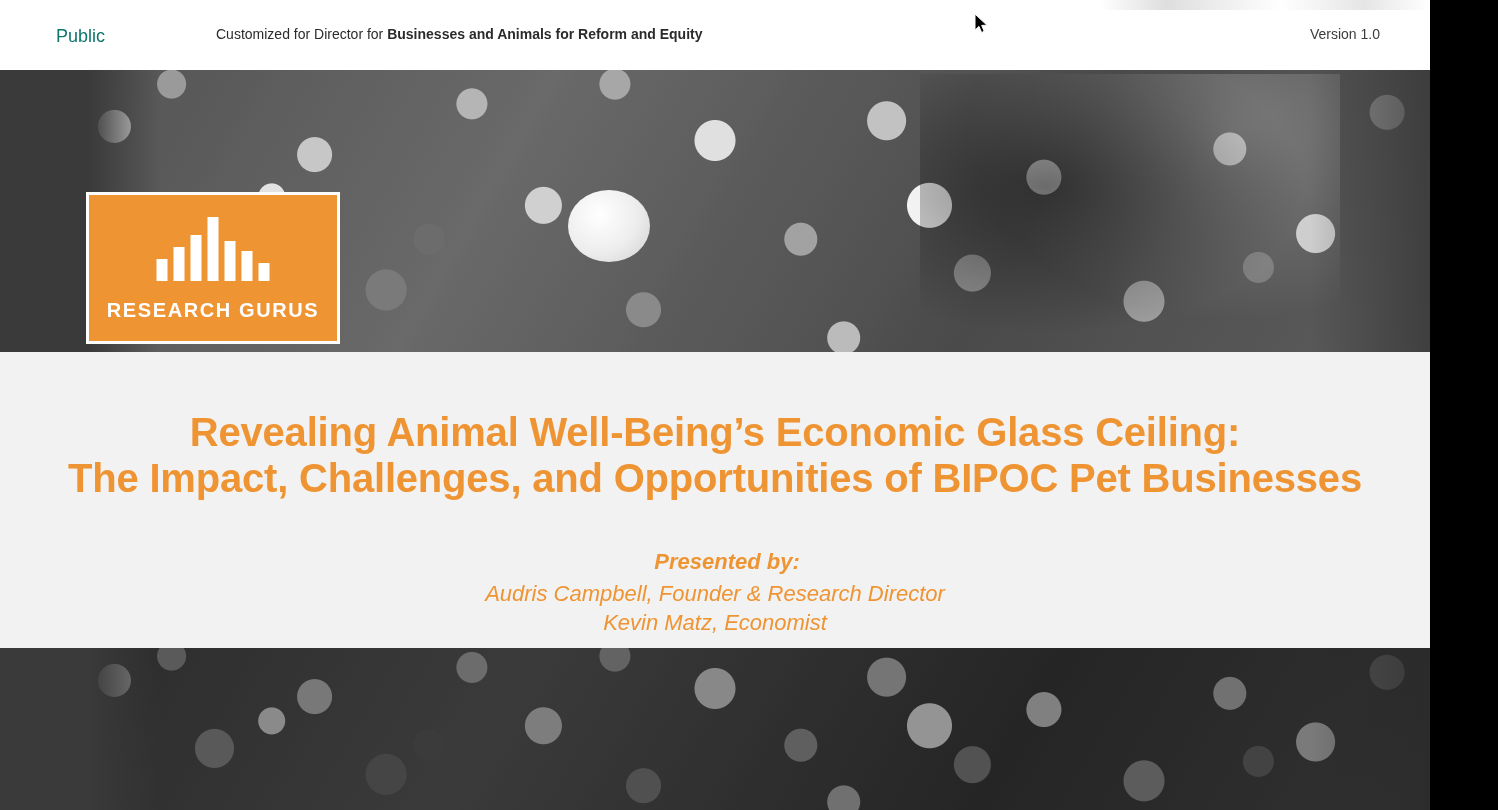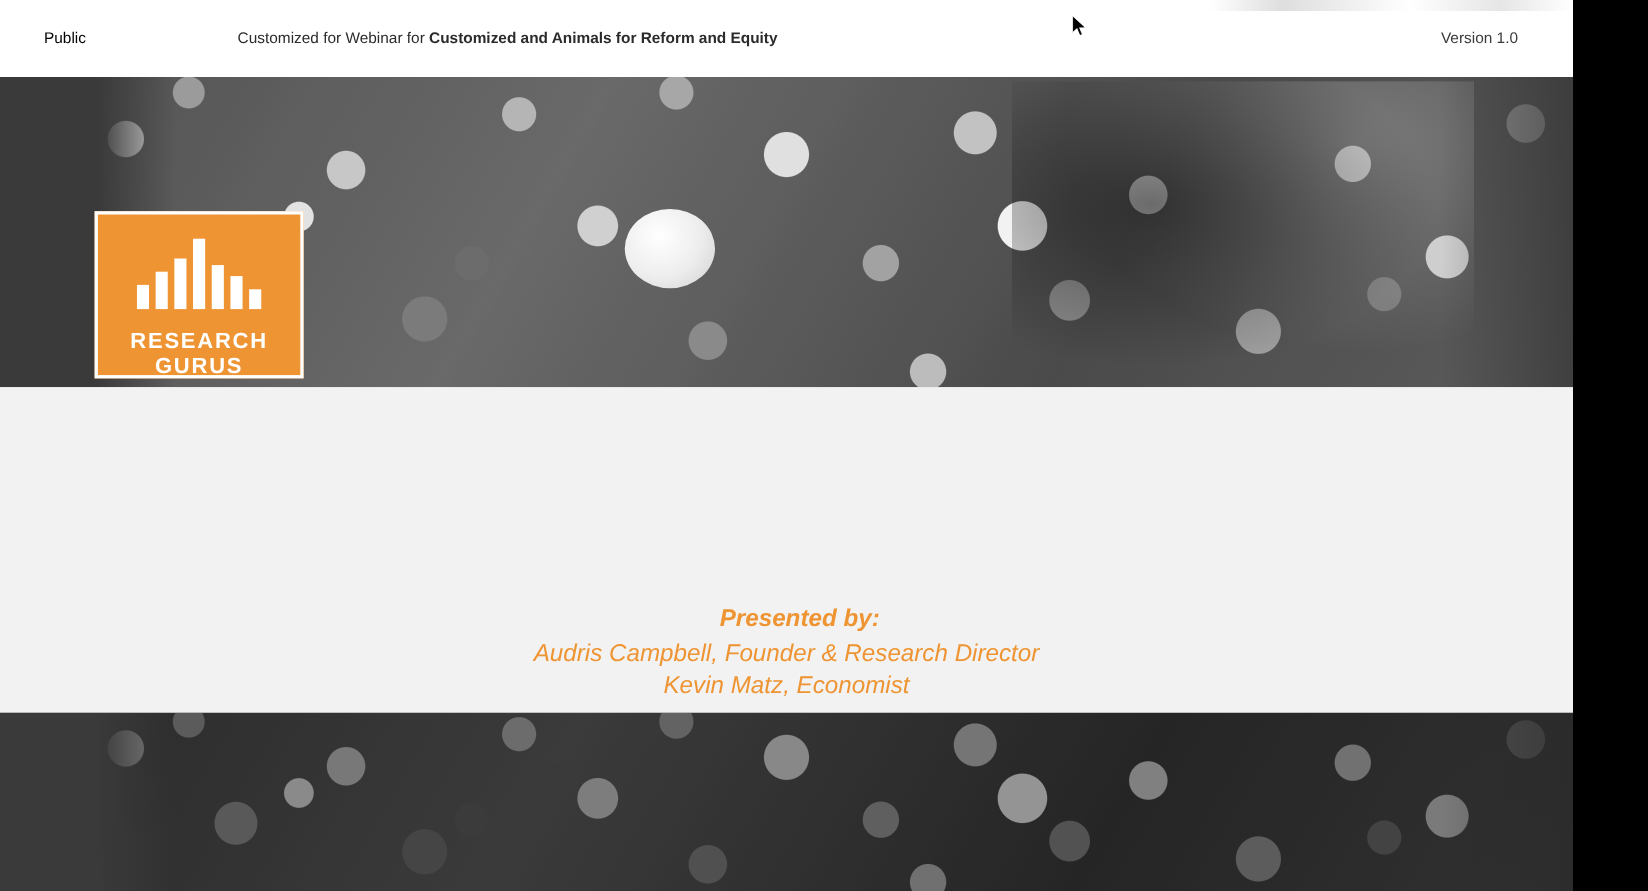--- a/index.html
+++ b/index.html
@@ -36,24 +36,24 @@
   .header {
     position: absolute;
     left: 0;
     top: 0;
     width: 1430px;
     height: 70px;
     background: #ffffff;
   }
   .header-public {
     position: absolute;
-    left: 40px;
+    left: 56px;
     top: 26px;
-    font-size: 14px;
-    color: #000000;
+    font-size: 18px;
+    color: #0f766e;
   }
   .header-customized {
     position: absolute;
     left: 216px;
     top: 26px;
     font-size: 14px;
     color: #2b2b2b;
     white-space: nowrap;
   }
   .header-customized b {
@@ -154,21 +154,21 @@
     background:
       radial-gradient(ellipse at 30% 40%, rgba(20,20,20,0.55) 0%, rgba(20,20,20,0) 62%),
       radial-gradient(ellipse at 75% 20%, rgba(230,230,230,0.28) 0%, rgba(230,230,230,0) 60%);
   }
 
   
   .logo-box {
     position: absolute;
     left: 86px;
     top: 122px;
-    width: 190px;
+    width: 254px;
     height: 152px;
     background: #ef9433;
     border: 3px solid #ffffff;
     box-sizing: border-box;
   }
   .logo-bars {
     position: absolute;
     left: 50%;
     top: 22px;
     transform: translateX(-50%);
@@ -271,22 +271,22 @@
 </head>
 <body>
 
 <div id="stage">
 
   <div class="slide">
 
     <div class="header">
       <div class="header-public">Public</div>
       <div class="header-customized">
-        <span>Customized for Webinar for</span>
-        <b>Customized and Animals for Reform and  Equity</b>
+        <span>Customized for Director for</span>
+        <b>Businesses and Animals for Reform and  Equity</b>
       </div>
       <div class="header-version">Version 1.0</div>
     </div>
 
     <div class="photo-band top">
       <div class="coins"></div>
       <div class="band-vignette-left"></div>
       <div class="jar-hint"></div>
       <div class="coin-highlight"></div>
       <div class="band-vignette-right"></div>
@@ -299,20 +299,24 @@
           <span style="height:64px"></span>
           <span style="height:40px"></span>
           <span style="height:30px"></span>
           <span style="height:18px"></span>
         </div>
         <div class="logo-text">RESEARCH GURUS</div>
       </div>
     </div>
 
     <div class="panel">
+      <div class="title">
+        <span>Revealing Animal Well-Being’s Economic Glass Ceiling:</span>
+        <span class="line2">The Impact, Challenges, and Opportunities of BIPOC Pet Businesses</span>
+      </div>
       <div class="presented">Presented by:</div>
       <div class="presenter one">Audris Campbell, Founder &amp; Research Director</div>
       <div class="presenter two">Kevin Matz, Economist</div>
     </div>
 
     <div class="photo-band bottom">
       <div class="coins dim"></div>
       <div class="band-vignette-left"></div>
       <div class="band-vignette-right"></div>
     </div>

